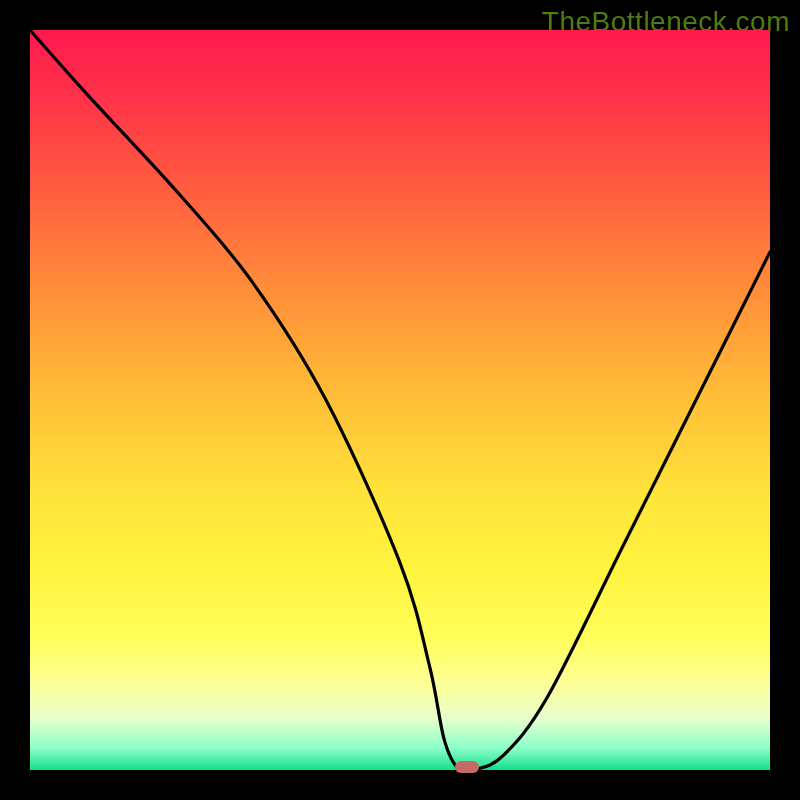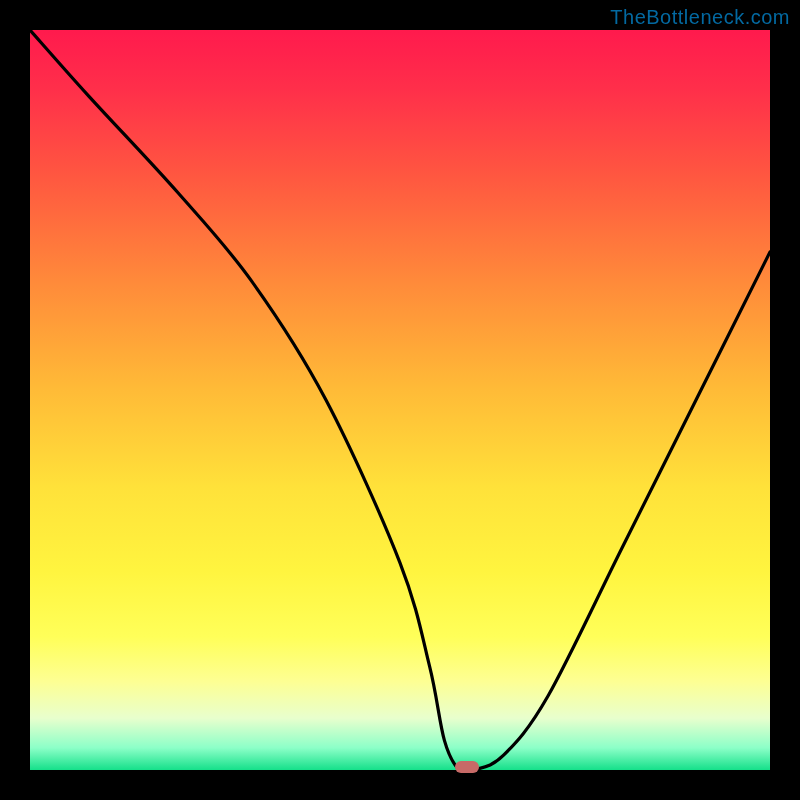--- a/index.html
+++ b/index.html
@@ -14,22 +14,22 @@
   .frame {
     position: relative;
     width: 800px;
     height: 800px;
     background: #000;
   }
   .watermark {
     position: absolute;
     top: 6px;
     right: 10px;
-    color: #0369a1;
-    font-size: 20px;
+    color: #4d7c0f;
+    font-size: 28px;
     font-weight: 400;
     letter-spacing: 0.5px;
     font-family: Arial, sans-serif;
     white-space: nowrap;
     text-align: center;
   }
   .plot-area {
     position: absolute;
     left: 30px;
     top: 30px;

